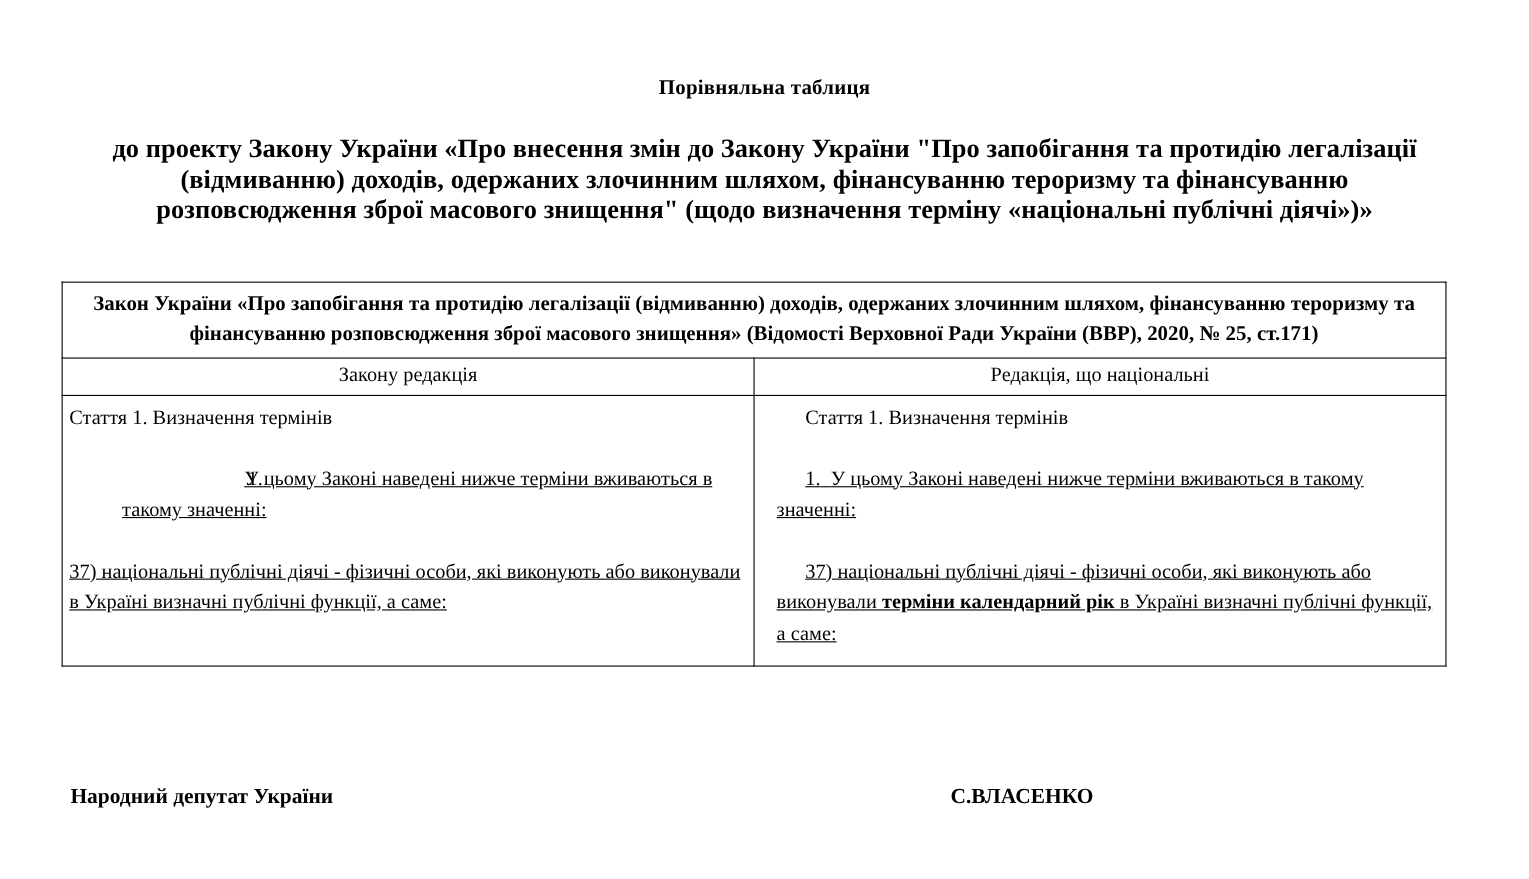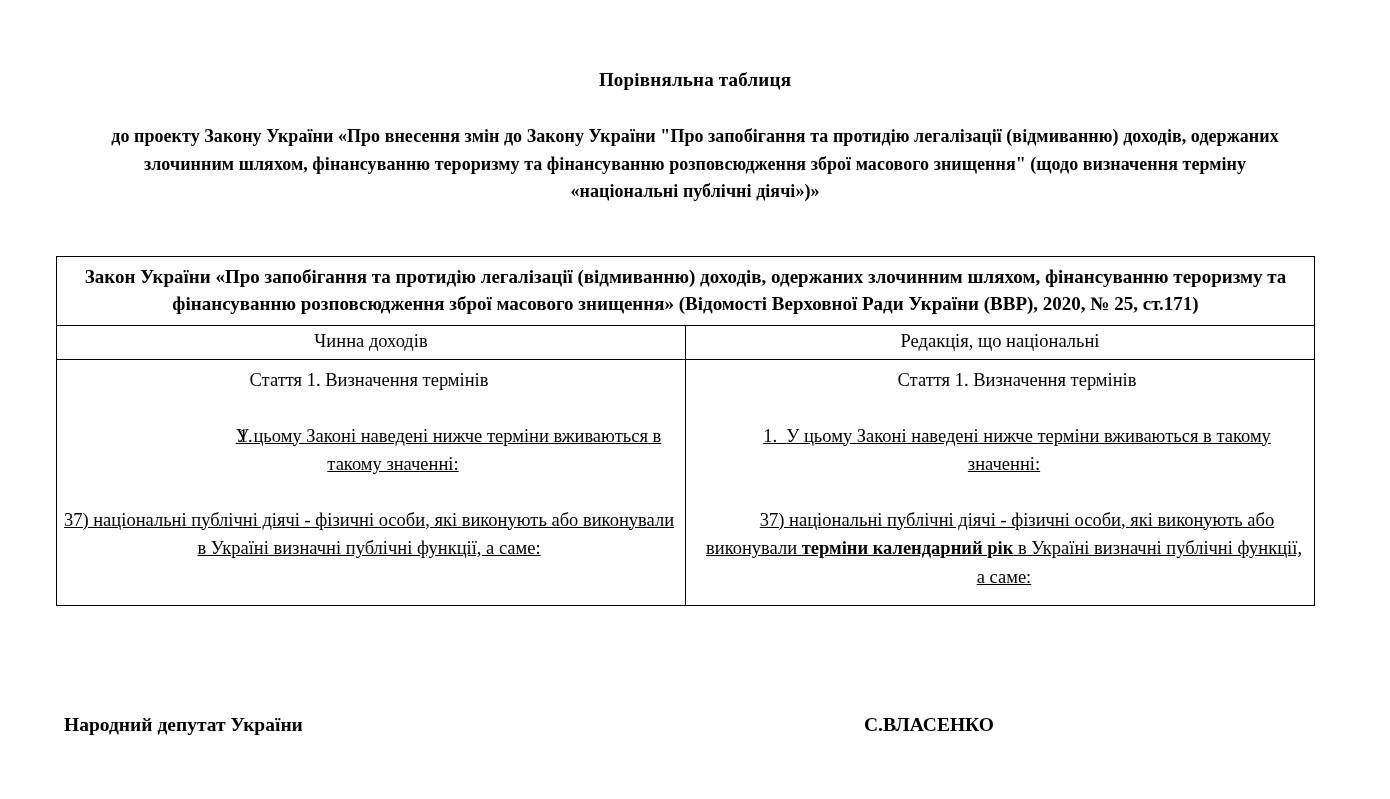--- a/index.html
+++ b/index.html
@@ -37,21 +37,21 @@
     letter-spacing: 0.2px;
   }
 
   .doc-subtitle {
     position: absolute;
     left: 95px;
     top: 123px;
     width: 1200px;
     text-align: center;
     font-weight: bold;
-    font-size: 18px;
+    font-size: 24px;
     line-height: 27.5px;
     letter-spacing: 0.05px;
   }
 
   
   .cmp-table {
     position: absolute;
     left: 56px;
     top: 256px;
     width: 1258px;
@@ -86,21 +86,21 @@
     line-height: 28.5px;
     padding: 6px 8px 14px 8px !important;
   }
 
   .body-cell-left  { padding-left: 6px !important;  padding-right: 10px !important; }
   .body-cell-right { padding-left: 20px !important; padding-right: 12px !important; }
 
   .col-left  { width: 629px; }
   .col-right { width: 629px; }
 
-  p.tp { margin: 0; text-align: center; }
+  p.tp { margin: 0; }
   p.gap-before { margin-top: 27px; text-decoration: underline; }
 
   
   .num-para-left {
     padding-left: 48px;
     text-indent: 57px;
   }
   .num-para-left .num-tab { display: inline-block; width: 54px; }
 
   .para-indent-right { text-indent: 26px; }
@@ -144,21 +144,21 @@
     <colgroup>
       <col class="col-left">
       <col class="col-right">
     </colgroup>
     <tbody>
       <tr>
         <td class="law-header-cell" colspan="2">Закон України «Про запобігання та протидію легалізації (відмиванню) доходів, одержаних злочинним шляхом, фінансуванню тероризму та фінансуванню розповсюдження зброї масового знищення» (Відомості Верховної Ради України (ВВР), 2020, № 25, ст.171)</td>
       </tr>
 
       <tr>
-        <td class="col-head-cell">Чинна доходів</td>
+        <td class="col-head-cell">Закону редакція</td>
         <td class="col-head-cell">Редакція, що національні</td>
       </tr>
 
       <tr>
         <td class="body-cell body-cell-left">
           <p class="tp">Стаття 1. Визначення термінів</p>
 
           <p class="tp gap-before num-para-left"><span class="num-tab">1.</span><span>У цьому Законі наведені нижче терміни вживаються в такому значенні:</span></p>
 
           <p class="tp gap-before">37) національні публічні діячі - фізичні особи, які виконують або виконували в Україні визначні публічні функції, а саме:</p>

